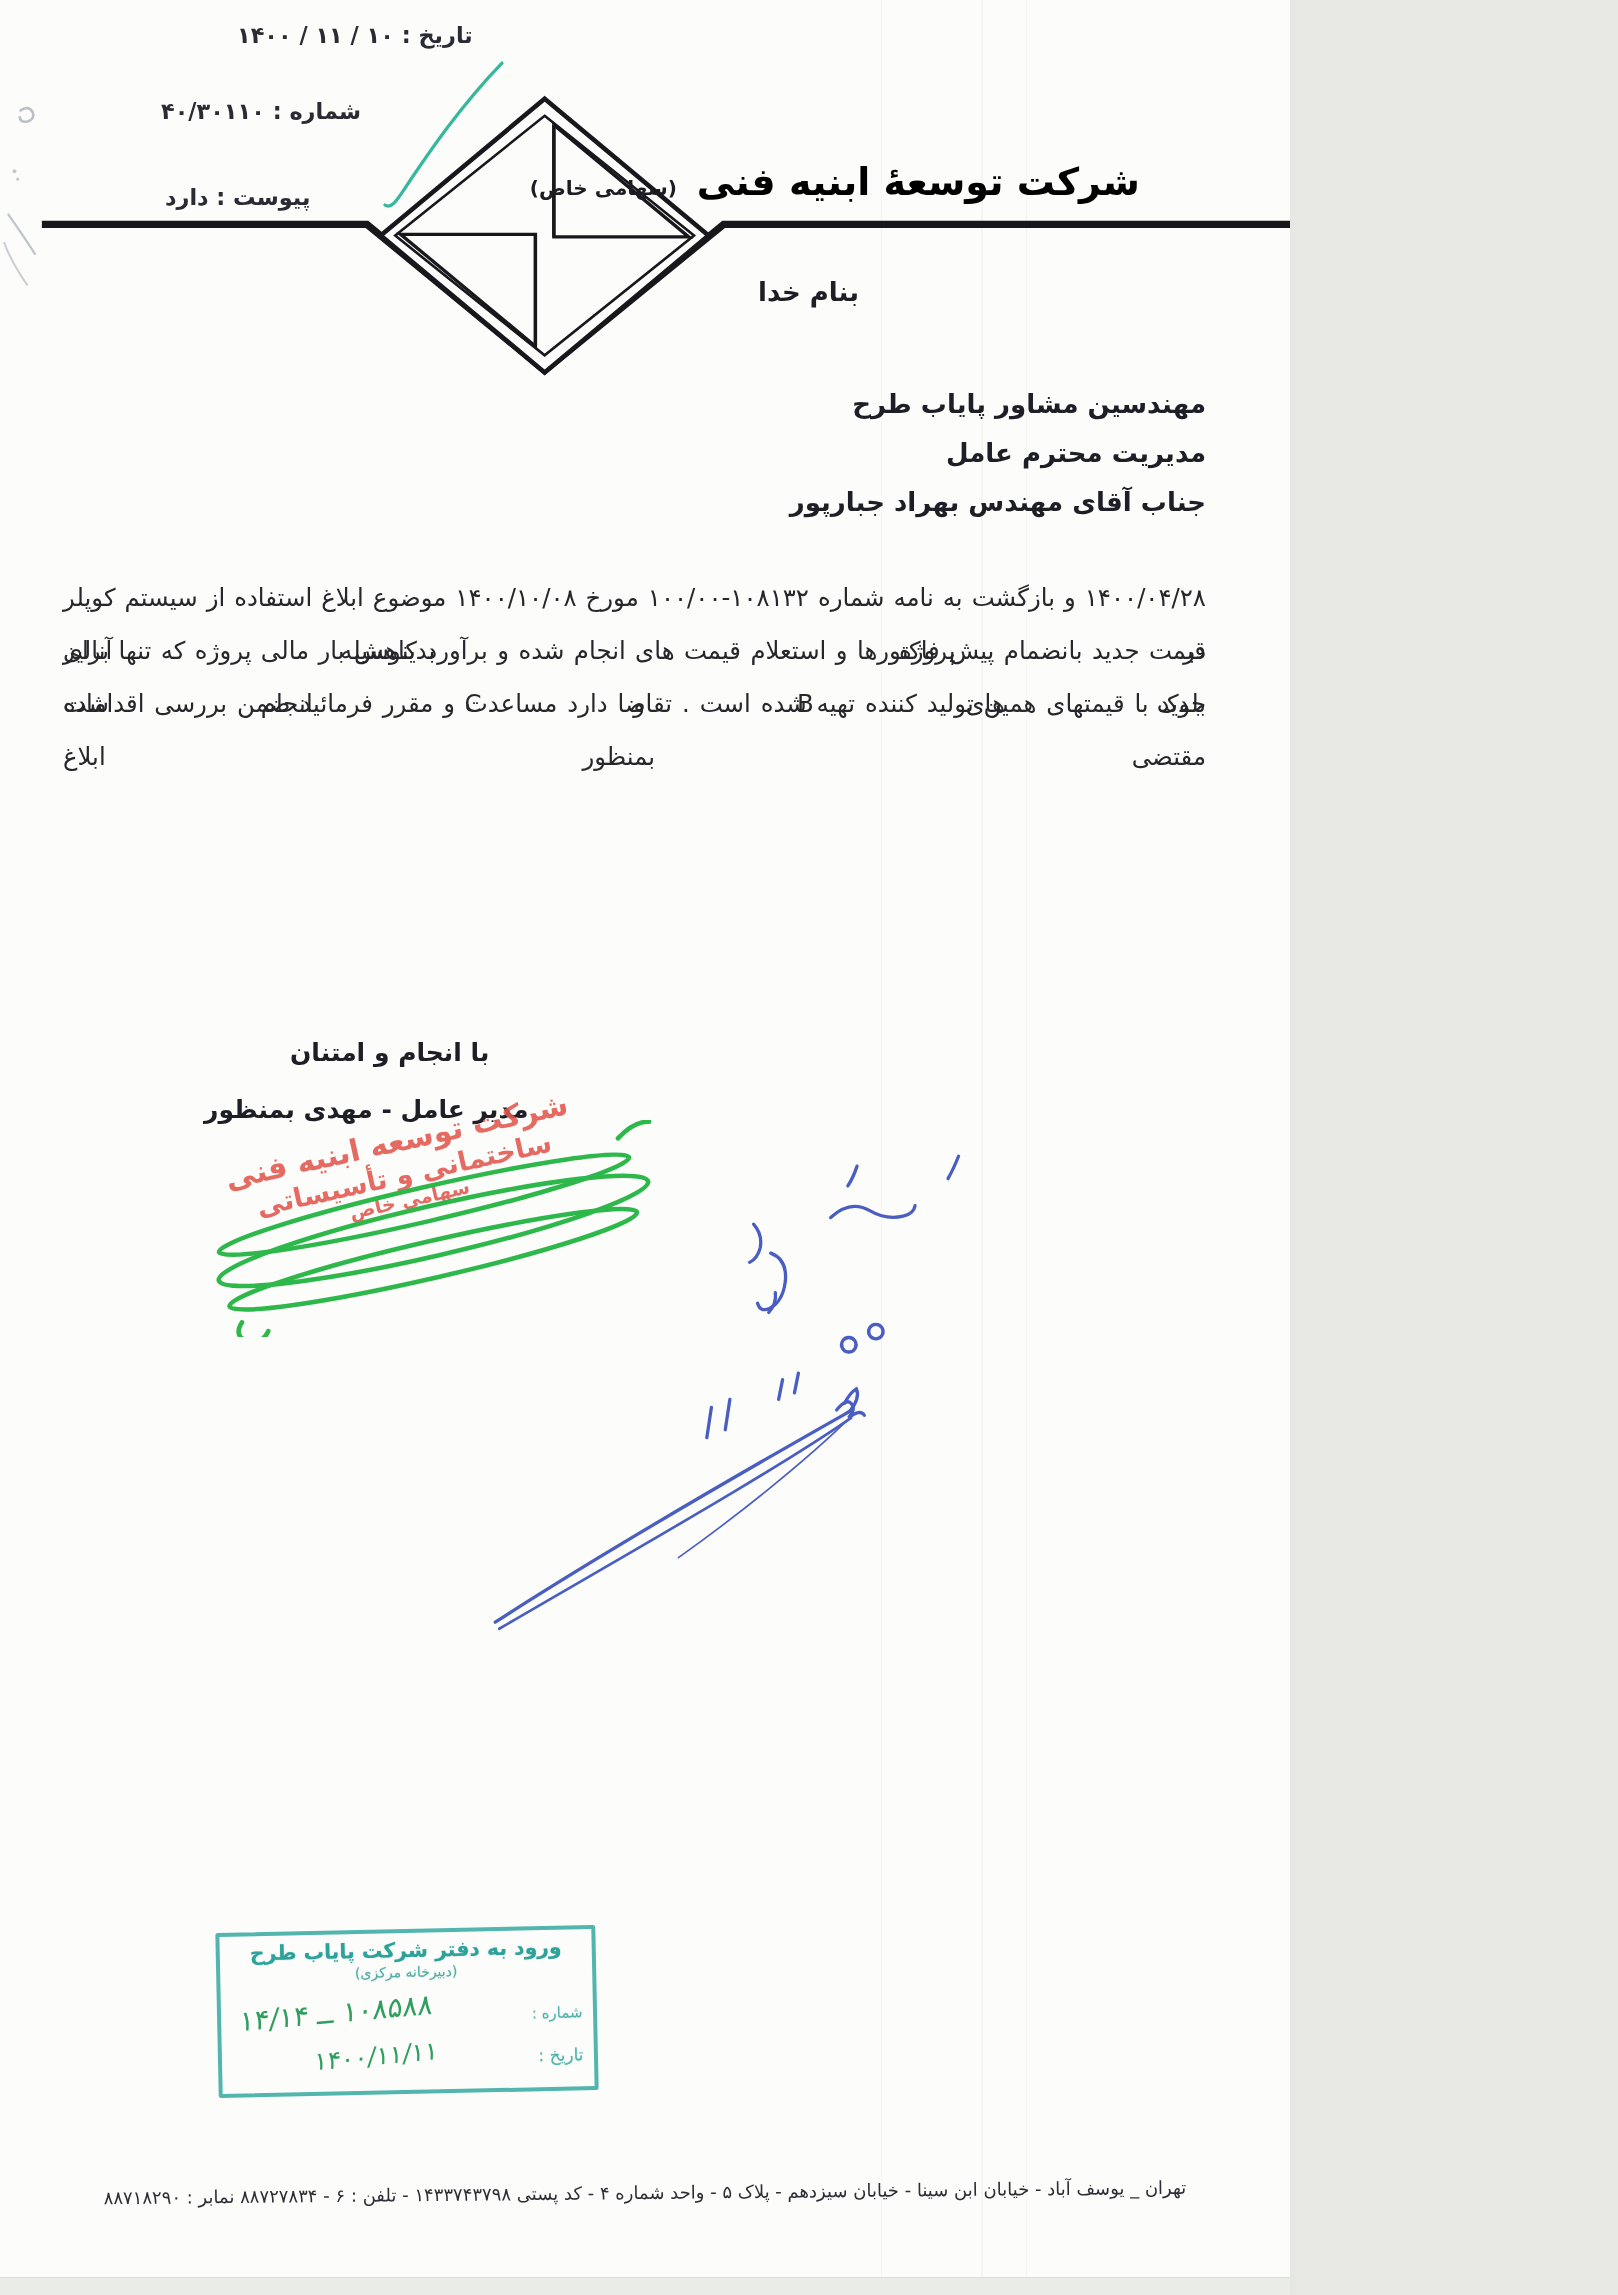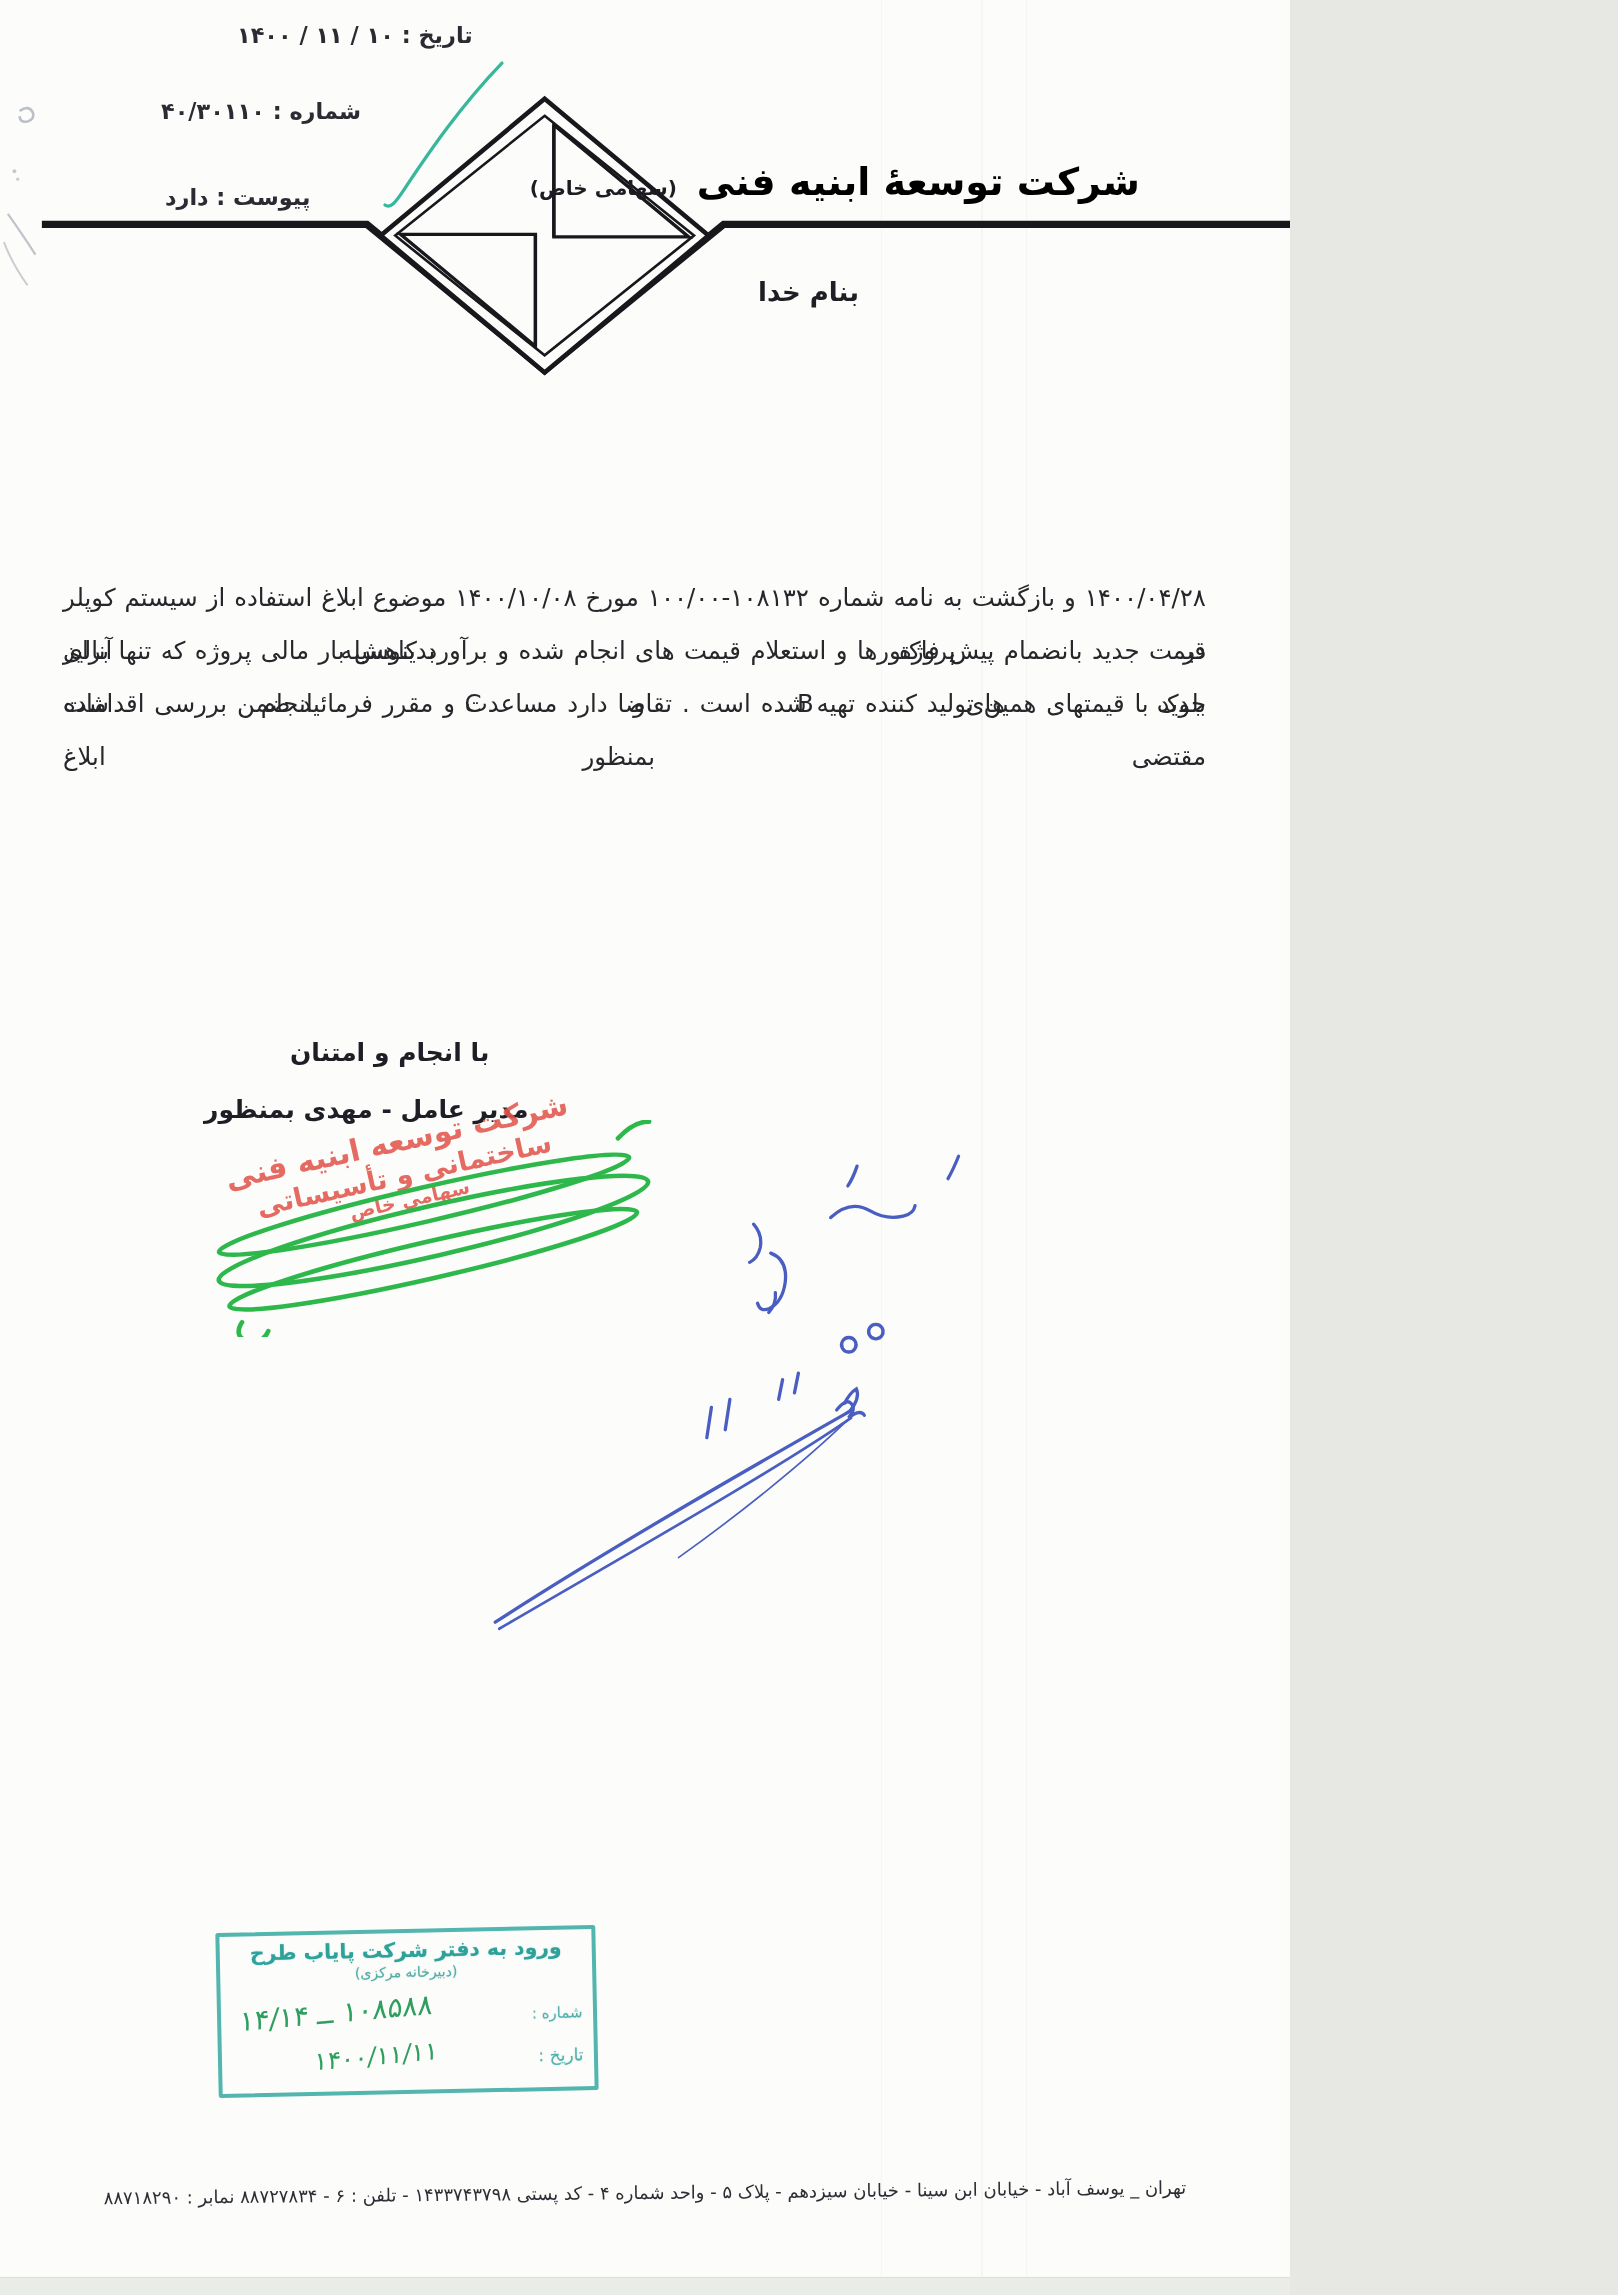--- a/index.html
+++ b/index.html
@@ -88,20 +88,25 @@
     <line x1="812" y1="526" x2="812" y2="356" stroke="#17171c" stroke-width="5"></line>
   </svg>
 
   <div class="abs company-row nowrap" style="right:150px;top:160px;">
     <span class="company-name">شرکت توسعهٔ ابنیه فنی</span>
     <span class="company-type">(سهامی خاص)</span>
   </div>
 
   <div class="abs bismillah nowrap" style="left:758px;top:277px;">بنام خدا</div>
 
+  <div class="abs recipient" style="right:84px;top:380px;">
+    <div>مهندسین مشاور پایاب طرح</div>
+    <div>مدیریت محترم عامل</div>
+    <div>جناب آقای مهندس بهراد جبارپور</div>
+  </div>
 
   <div class="abs body-block" style="right:84px;left:63px;top:571px;">
     <div class="bline">۱۴۰۰/۰۴/۲۸ و بازگشت به نامه شماره ۱۰۸۱۳۲-۱۰۰/۰۰ مورخ ۱۴۰۰/۱۰/۰۸ موضوع ابلاغ استفاده از سیستم کوپلر در پروژه ، بدینوسیله آنالیز</div>
     <div class="bline">قیمت جدید بانضمام پیش فاکتورها و استعلام قیمت های انجام شده و برآورد کاهش بار مالی پروژه که تنها برای بلوک های B و C انجام شده</div>
     <div class="bline">جدید با قیمتهای همین تولید کننده تهیه شده است . تقاضا دارد مساعدت و مقرر فرمائید ضمن بررسی اقدامات مقتضی بمنظور ابلاغ</div>
   </div>
 
   <div class="abs closing nowrap" style="left:290px;top:1038px;">با انجام و امتنان</div>
   <div class="abs closing nowrap" style="left:204px;top:1095px;">مدیر عامل - مهدی بمنظور</div>
 

